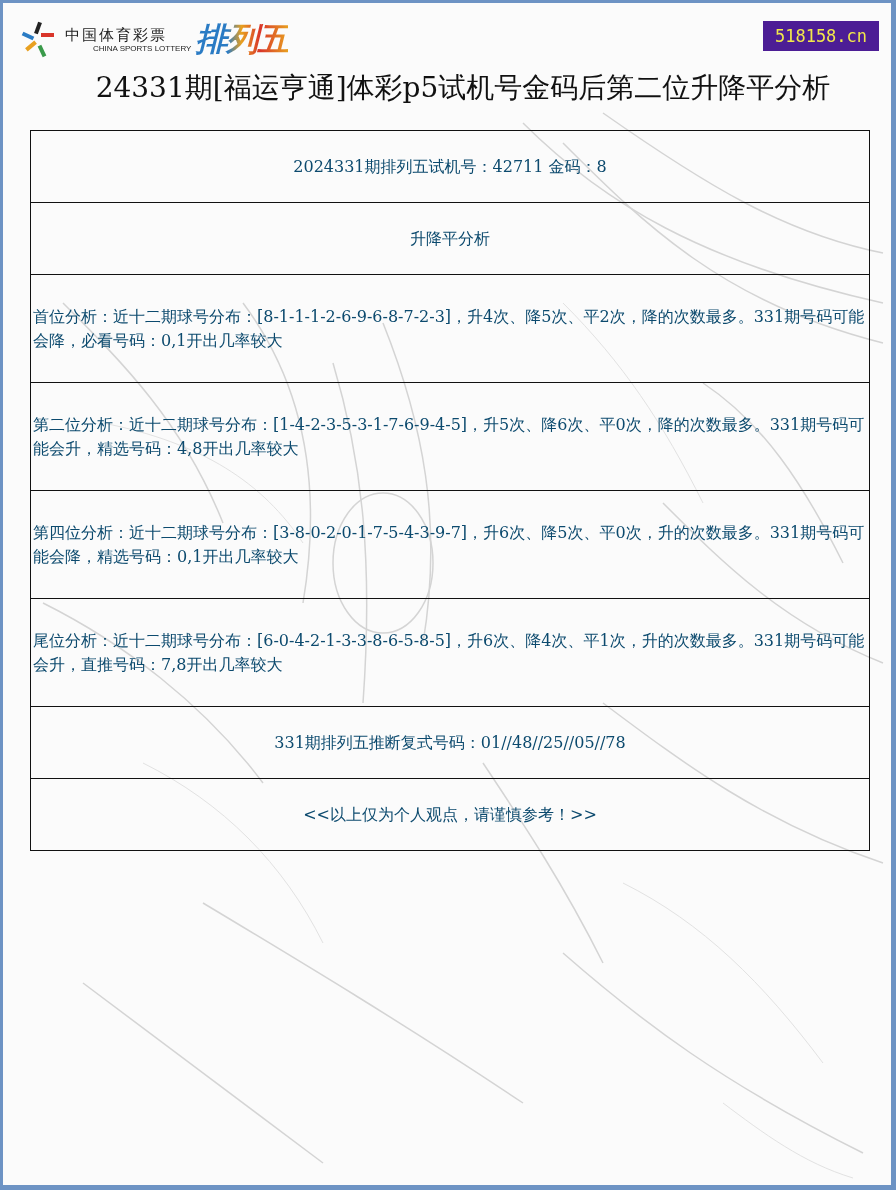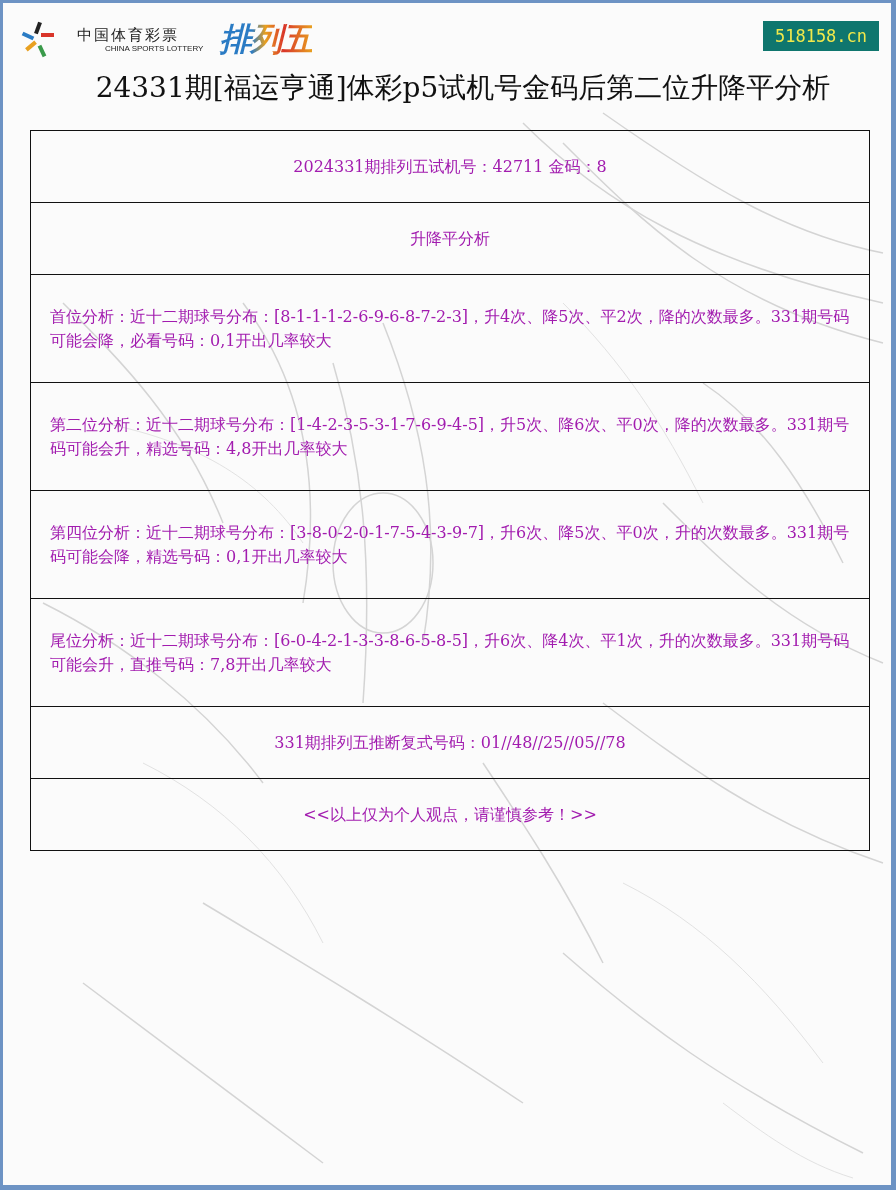--- a/index.html
+++ b/index.html
@@ -8,34 +8,34 @@
     background: #6d93c4;
     font-family: "DejaVu Serif", "Liberation Serif", serif;
   }
   .frame {
     position: absolute; left: 3px; top: 3px; width: 888px; height: 1182px;
     background: #fbfbfb;
     overflow: hidden;
   }
   .bg-art { position: absolute; left: 0; top: 0; width: 888px; height: 1182px; pointer-events: none; }
   .header { position: absolute; left: 0; top: 0; width: 888px; height: 60px; }
-  .logo { position: absolute; left: 16px; top: 15px; display: flex; align-items: center; gap: 12px; }
+  .logo { position: absolute; left: 16px; top: 15px; display: flex; align-items: center; }
   .logo-mark { width: 40px; height: 40px; position: relative; }
   .logo-text { margin-left: 6px; }
   .logo-cn { font-family: "DejaVu Sans", sans-serif; font-size: 15px; color: #222; letter-spacing: 2px; line-height: 17px; }
   .logo-en { font-family: "Liberation Sans", sans-serif; font-size: 8px; font-weight: normal; color: #222; line-height: 10px; margin-left: 28px; }
   .logo-p5 { margin-left: 4px; font-family: Liberation Sans, sans-serif; font-weight: bold; font-style: italic; font-size: 32px;
     background: linear-gradient(90deg, #2a7bc4 0%, #2a7bc4 35%, #e8a020 50%, #d9352a 70%, #e8a020 100%);
     -webkit-background-clip: text; background-clip: text; color: transparent; letter-spacing: -1px; }
-  .site-badge { position: absolute; left: 760px; top: 18px; width: 116px; height: 30px; background: #0f766e;
+  .site-badge { position: absolute; left: 760px; top: 18px; width: 116px; height: 30px; background: #4c1d95;
     color: #f2e94a; font-family: "DejaVu Sans Mono", monospace; font-size: 17px; line-height: 30px; text-align: center; }
   .title { position: absolute; left: 0; top: 62px; width: 888px; text-align: center;
     font-size: 28px; color: #111; letter-spacing: 0px; line-height: 46px; padding-left: 16px; }
   table.main { position: absolute; left: 27px; top: 127px; width: 840px; border-collapse: collapse; }
-  table.main td { border: 1px solid #111; font-size: 16px; color: #a21caf; padding: 0 19px; line-height: 24px; }
+  table.main td { border: 1px solid #111; font-size: 16px; color: #0c4a6e; padding: 0 2px; line-height: 24px; }
   td.c { text-align: center; }
   td.l { text-align: left; }
 </style>
 </head>
 <body>
 
 <div class="frame">
 
   <svg class="bg-art" viewBox="0 0 888 1182">
     <g fill="none" stroke="#d4d4d4" stroke-width="1.5">

